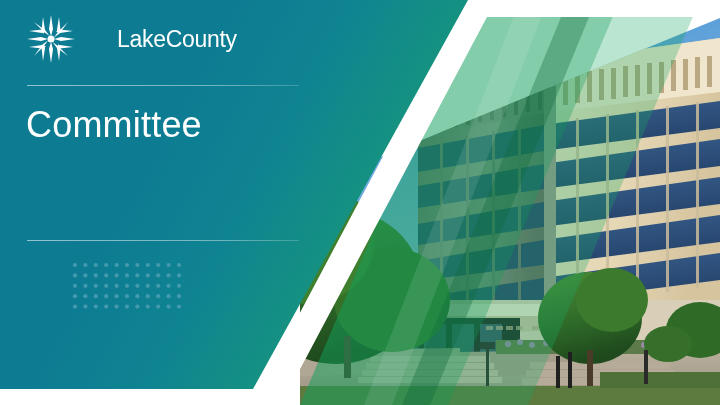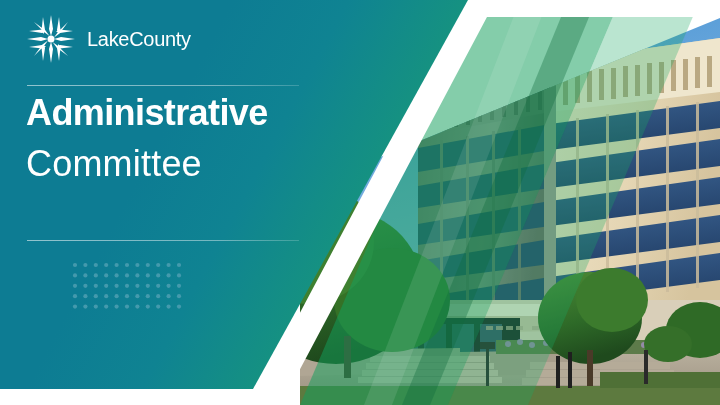--- a/index.html
+++ b/index.html
@@ -35,22 +35,22 @@
     position:absolute;left:0;top:0;width:520px;height:389px;
     background:linear-gradient(118deg,#0d7c93 0%,#0d7c93 32%,#0f8392 48%,#16937f 66%,#1aa06f 80%,#1eac5e 100%);
     -webkit-clip-path:polygon(0 0, 468px 0, 253px 389px, 0 389px);
     clip-path:polygon(0 0, 468px 0, 253px 389px, 0 389px);
   }
 
   
   .logo-row{position:absolute;left:26px;top:14px;display:flex;align-items:center;gap:11px;}
   .logo-mark{width:50px;height:50px;display:block;}
   .logo-mark svg{display:block;width:50px;height:50px;}
-  .logo-word{color:#ffffff;font-size:20px;letter-spacing:-0.3px;font-weight:400;
-             line-height:1;white-space:nowrap;}
+  .logo-word{color:#ffffff;font-size:23px;letter-spacing:-0.3px;font-weight:400;
+             line-height:1;white-space:nowrap;margin-left:30px;}
 
   
   .rule{position:absolute;left:27px;width:272px;height:1px;
         background:linear-gradient(90deg,rgba(255,255,255,.55),rgba(255,255,255,.42) 70%,rgba(255,255,255,.18));}
   .rule-top{top:85px;}
   .rule-bottom{top:240px;}
 
   
   .heading{position:absolute;left:26px;top:94px;width:330px;color:#ffffff;}
   .heading .bold-line{font-size:36px;font-weight:700;line-height:1.07;letter-spacing:-0.6px;}
@@ -300,21 +300,20 @@
         </g>
       </svg>
     </span>
     <span class="logo-word">LakeCounty</span>
   </div>
 
   <div class="rule rule-top"></div>
   <div class="rule rule-bottom"></div>
 
   <div class="heading">
-    <div class="bold-line">Administrative</div>
     <div class="light-line">Committee</div>
   </div>
 
   <div class="dot-grid">
     <svg id="dotgrid-svg" width="116" height="50" xmlns="http://www.w3.org/2000/svg" aria-hidden="true">
         <circle cx="3.0" cy="3.0" r="2.1" fill="#4d9fb2" opacity="0.85"></circle>
         <circle cx="13.4" cy="3.0" r="2.1" fill="#4d9fb2" opacity="0.85"></circle>
         <circle cx="23.8" cy="3.0" r="2.1" fill="#4d9fb2" opacity="0.85"></circle>
         <circle cx="34.2" cy="3.0" r="2.1" fill="#4d9fb2" opacity="0.85"></circle>
         <circle cx="44.6" cy="3.0" r="2.1" fill="#4d9fb2" opacity="0.85"></circle>

